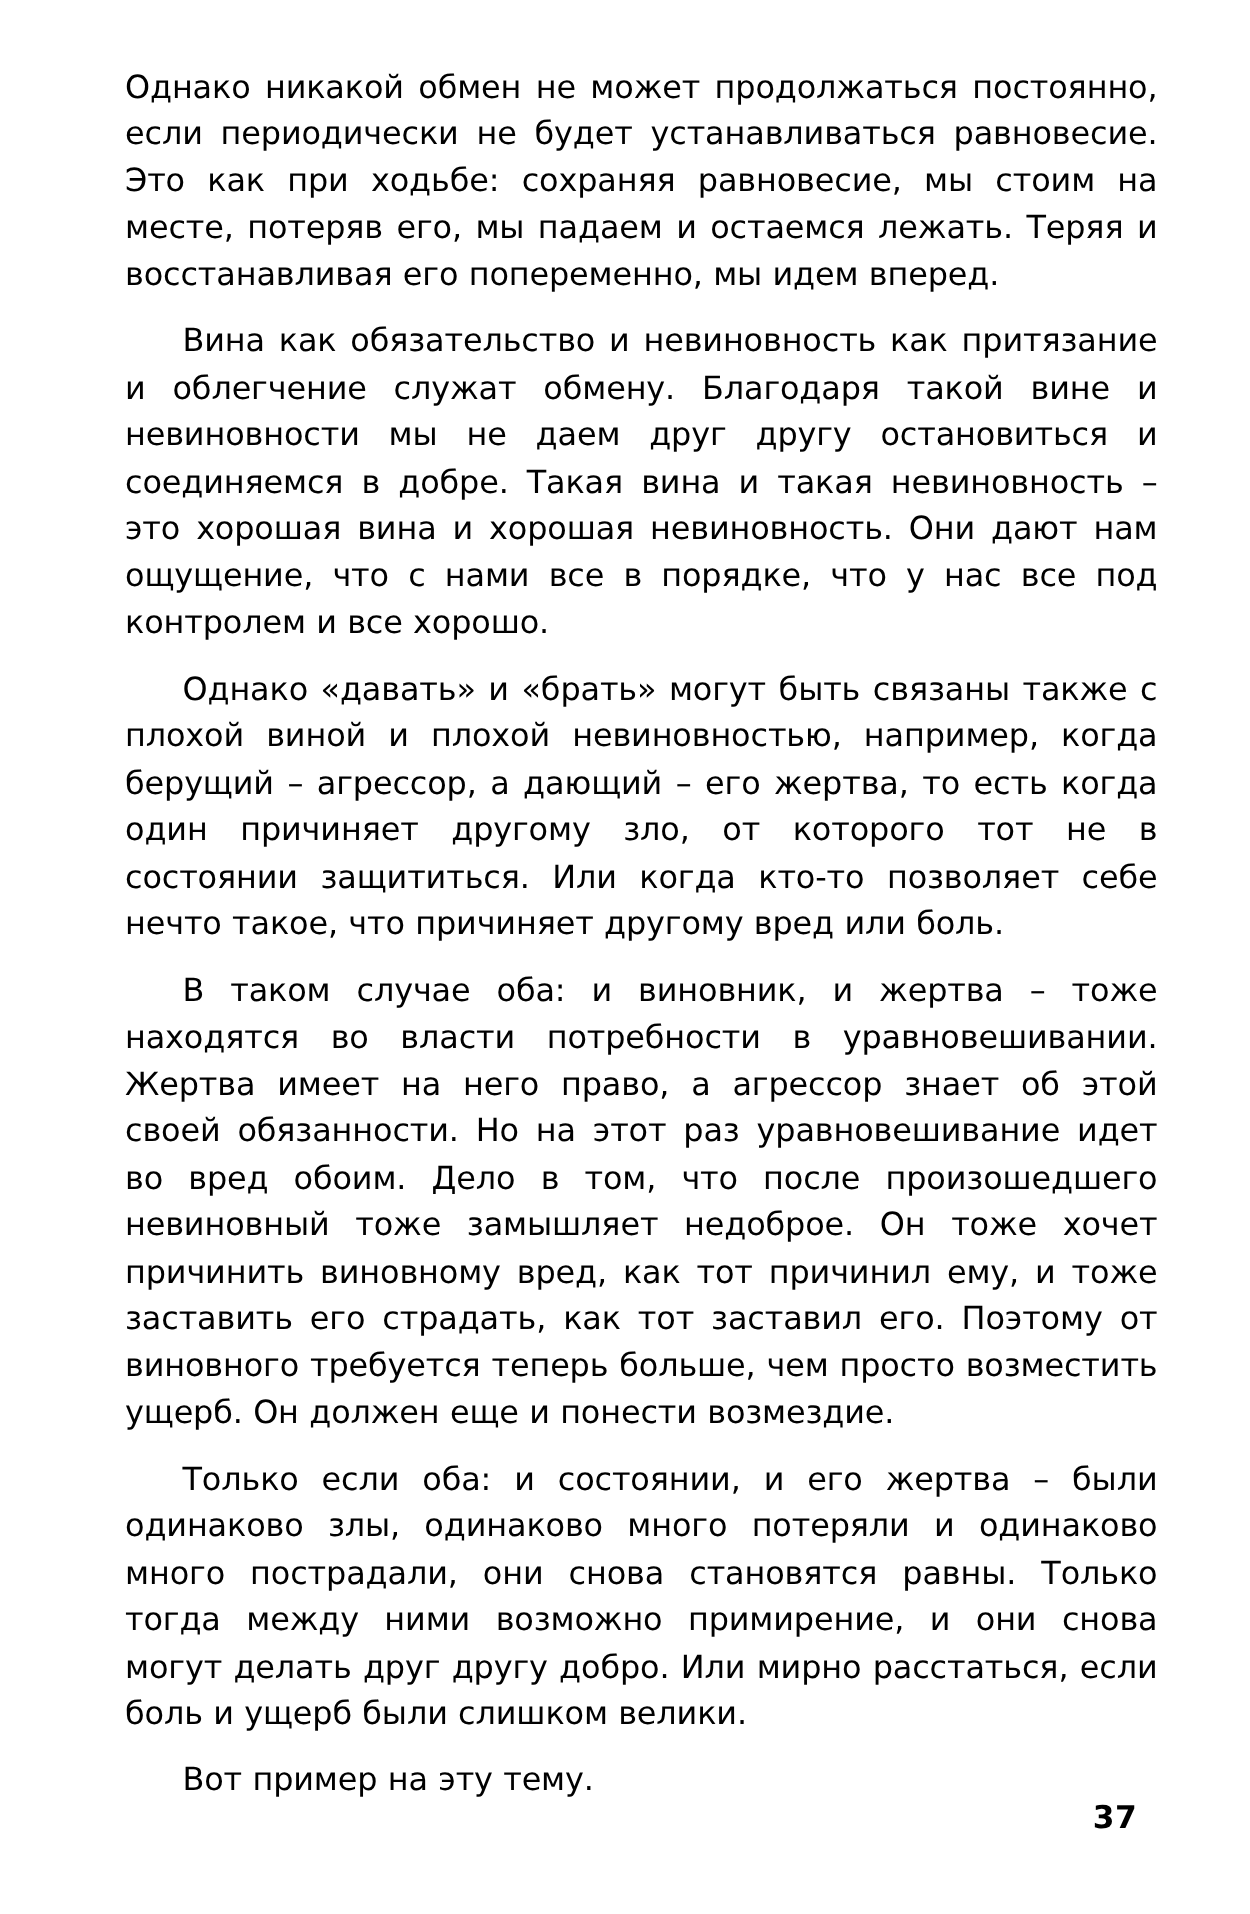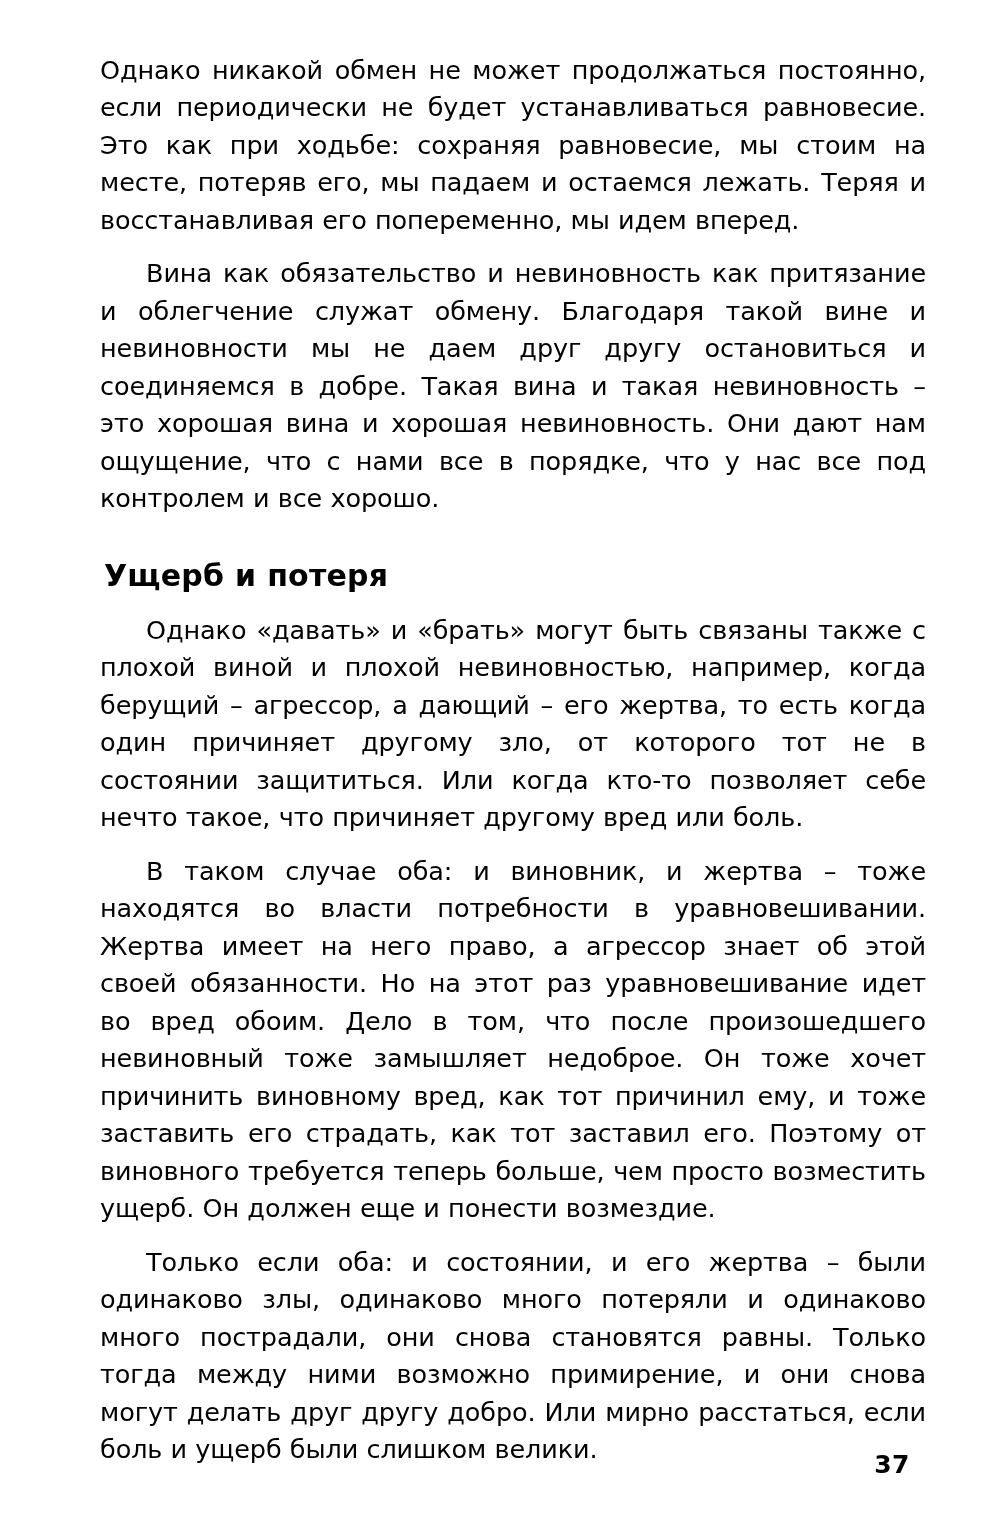--- a/index.html
+++ b/index.html
@@ -43,46 +43,46 @@
     font-size: 30px;
     font-weight: bold;
     margin: 36px 0 14px 0;
     padding-left: 4px;
     letter-spacing: 0.2px;
     text-align: left;
   }
   .page-number {
     position: absolute;
     right: 90px;
-    bottom: 52px;
+    bottom: 63px;
     font-size: 25px;
     font-weight: bold;
     letter-spacing: 0.5px;
   }
   .para + .para {
     margin-top: 16px;
   }
 </style>
 </head>
 <body>
 
 <div class="page">
 
   <div class="body-text">
 
     <p class="para first">Однако никакой обмен не может продолжаться постоянно, если периодически не будет устанавливаться равновесие. Это как при ходьбе: сохраняя равновесие, мы стоим на месте, потеряв его, мы падаем и остаемся лежать. Теряя и восстанавливая его попеременно, мы идем вперед.</p>
 
     <p class="para">Вина как обязательство и невиновность как притязание и облегчение служат обмену. Благодаря такой вине и невиновности мы не даем друг другу остановиться и соединяемся в добре. Такая вина и такая невиновность – это хорошая вина и хорошая невиновность. Они дают нам ощущение, что с нами все в порядке, что у нас все под контролем и все хорошо.</p>
 
-    <h2 class="section-heading">Ущерб и потеря</h2>
 
     <p class="para">Однако «давать» и «брать» могут быть связаны также с плохой виной и плохой невиновностью,  например, когда берущий – агрессор, а дающий – его жертва, то есть когда один причиняет другому зло, от которого тот не в состоянии защититься. Или когда кто-то позволяет себе нечто такое, что причиняет другому вред или боль.</p>
 
     <p class="para">В таком случае оба: и виновник, и жертва – тоже находятся во власти потребности в уравновешивании. Жертва имеет на него право, а агрессор знает об этой своей обязанности. Но на этот раз уравновешивание идет во вред обоим. Дело в том, что после произошедшего невиновный тоже замышляет недоброе. Он тоже хочет причинить виновному вред, как тот причинил ему, и тоже заставить его страдать, как тот заставил его. Поэтому от виновного требуется теперь больше, чем просто возместить ущерб. Он должен еще и понести возмездие.</p>
 
     <p class="para">Только если оба: и состоянии, и его жертва – были одинаково злы, одинаково много потеряли и одинаково много пострадали, они снова становятся равны. Только тогда между ними возможно примирение, и они снова могут делать друг другу добро. Или мирно расстаться, если боль и ущерб были слишком велики.</p>
 
+    <p class="para">Вот пример на эту тему.</p>
 
   </div>
 
   <div class="page-number">37</div>
 
 </div>
 
 </body></html>

